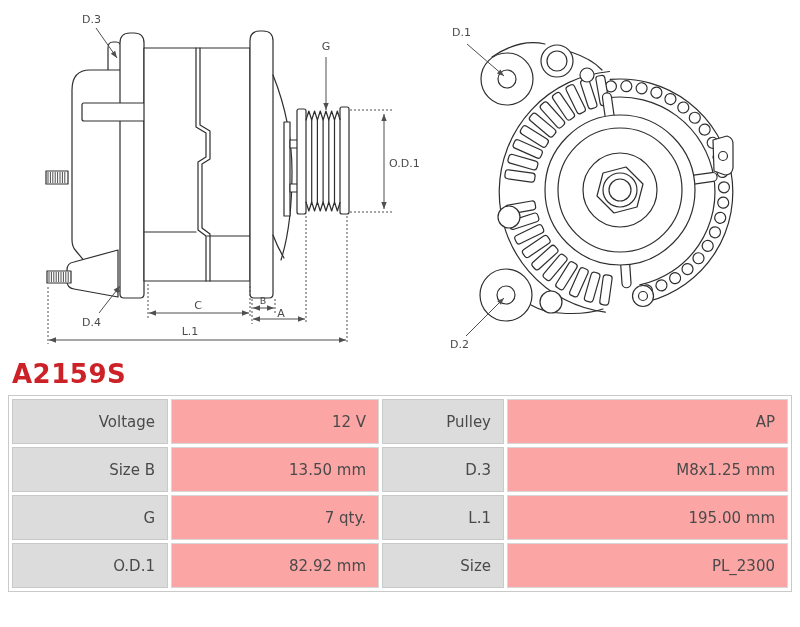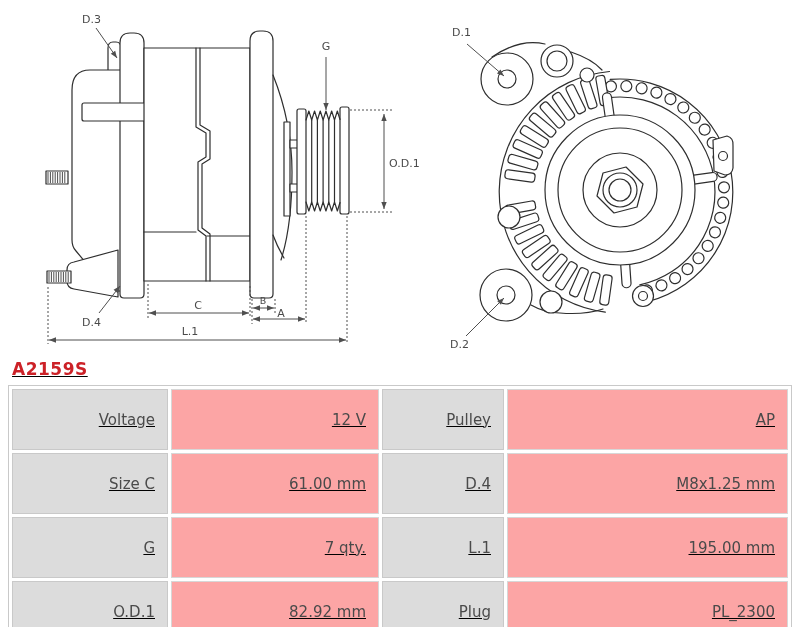--- a/index.html
+++ b/index.html
@@ -1,30 +1,30 @@
 <!DOCTYPE html>
 <html><head>
 <meta charset="utf-8">
 <style>
   html,body{margin:0;padding:0;background:#ffffff;}
   body{width:800px;height:627px;overflow:hidden;font-family:"DejaVu Sans",sans-serif;}
-  .page{width:720px;height:627px;position:relative;text-decoration:underline;}
+  .page{width:720px;height:627px;position:relative;}
   svg.drawing{display:block;}
   svg .art{fill:#ffffff;stroke:#2e2e2e;stroke-width:1.2;stroke-linejoin:round;stroke-linecap:round;}
   svg .art-n{fill:none;stroke:#2e2e2e;stroke-width:1.2;stroke-linejoin:round;stroke-linecap:round;}
   svg .dim{fill:none;stroke:#4f4f4f;stroke-width:1;}
   svg .dim-f{fill:#4f4f4f;stroke:none;}
   svg .dotted{fill:none;stroke:#4f4f4f;stroke-width:1;stroke-dasharray:2,2;}
   svg text{font-family:"DejaVu Sans",sans-serif;font-size:11px;fill:#4a4a4a;}
   svg text.mid{text-anchor:middle;}
   svg text.sm{font-size:9.5px;}
-  h1.part-no{font-size:17px;font-weight:600;color:#cc2127;margin:1px 0 6px 12px;letter-spacing:0.5px;}
+  h1.part-no{font-size:26px;font-weight:600;color:#cc2127;margin:1px 0 6px 12px;letter-spacing:0.5px;}
   table.specs{border-collapse:separate;border-spacing:3px;border:1px solid #c9c9c9;
     margin:0 8px;width:784px;table-layout:fixed;background:#ffffff;}
-  table.specs td{height:27px;padding:16px 12px;font-size:15px;color:#4a4a4a;
+  table.specs td{height:27px;padding:8px 12px;font-size:15px;color:#4a4a4a;
     text-align:right;vertical-align:middle;overflow:hidden;white-space:nowrap;}
   td.lbl{background:#dcdcdc;border:1px solid #c9c9c9;}
   td.val{background:#fca5a5;border:1px solid #d7d7d7;}
   col.c1{width:156px;} col.c2{width:208px;} col.c3{width:122px;} col.c4{width:auto;}
 </style>
 </head>
 <body>
 
 <div class="page">
 
@@ -234,32 +234,32 @@
         <col class="c4">
       </colgroup>
     <tbody>
       <tr>
         <td class="lbl">Voltage</td>
         <td class="val">12 V</td>
         <td class="lbl">Pulley</td>
         <td class="val">AP</td>
       </tr>
       <tr>
-        <td class="lbl">Size C</td>
-        <td class="val">61.00 mm</td>
-        <td class="lbl">D.4</td>
+        <td class="lbl">Size B</td>
+        <td class="val">13.50 mm</td>
+        <td class="lbl">D.3</td>
         <td class="val">M8x1.25 mm</td>
       </tr>
       <tr>
         <td class="lbl">G</td>
         <td class="val">7 qty.</td>
         <td class="lbl">L.1</td>
         <td class="val">195.00 mm</td>
       </tr>
       <tr>
         <td class="lbl">O.D.1</td>
         <td class="val">82.92 mm</td>
-        <td class="lbl">Plug</td>
+        <td class="lbl">Size</td>
         <td class="val">PL_2300</td>
       </tr>
     </tbody>
   </table>
 </div>
 
 </body></html>

